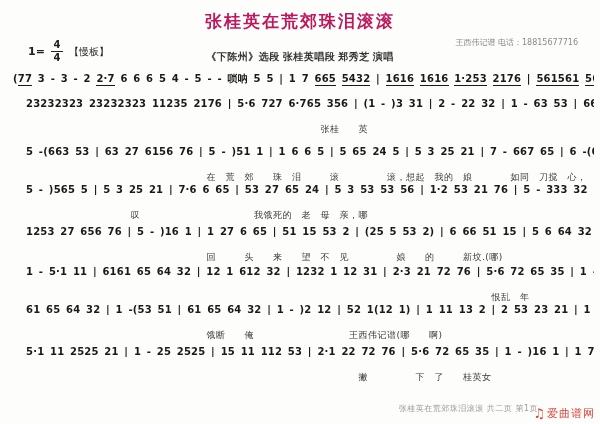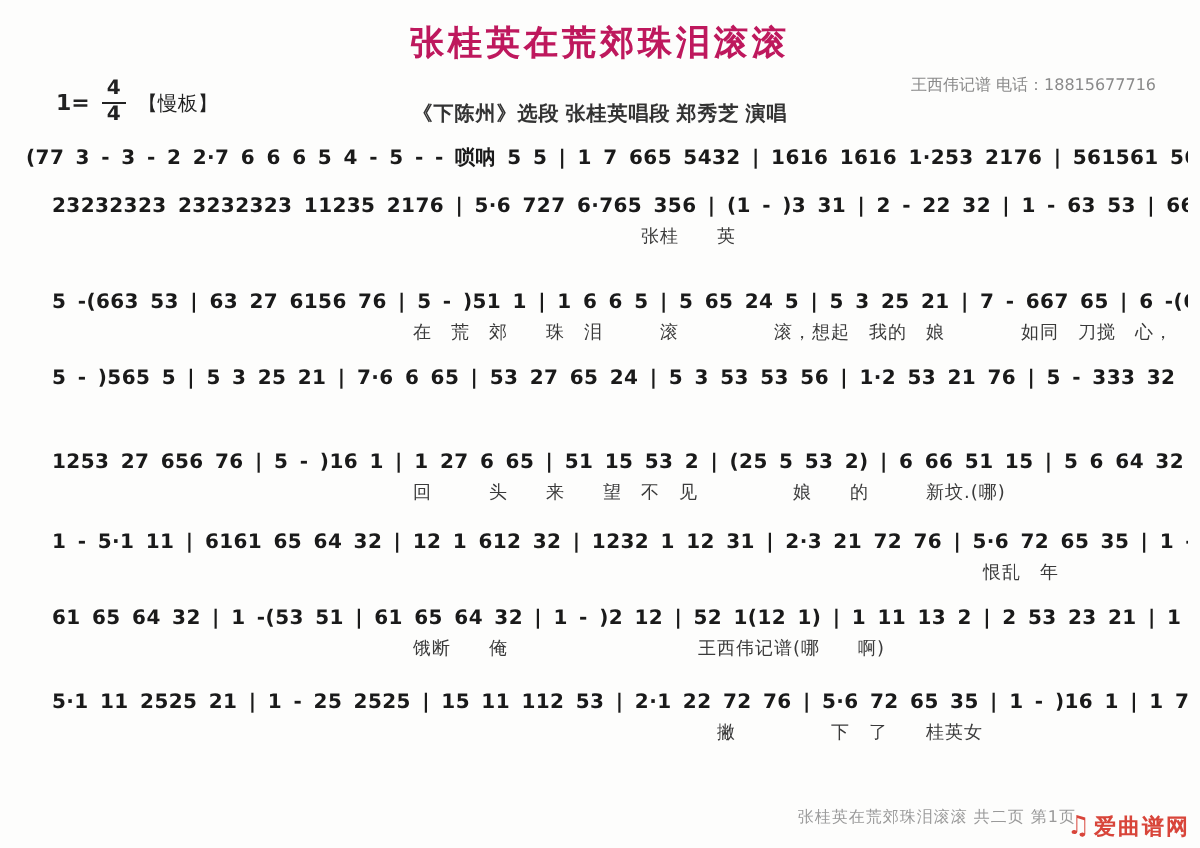--- a/index.html
+++ b/index.html
@@ -39,36 +39,36 @@
   
   .system{position:absolute;left:26px;right:6px;}
   .system.first{left:13px;}
   .jp{
     font-size:10px;font-weight:bold;white-space:nowrap;
     letter-spacing:0.2px;word-spacing:2px;color:#1a1a1a;
     overflow:hidden;
   }
   .beam{border-bottom:1.5px solid currentColor;padding-bottom:1px;}
   .lyr{
-    font-size:9px;color:#3a3a3a;white-space:pre;margin-top:3px;
+    font-size:9px;color:#3a3a3a;white-space:pre;margin-top:14px;
     letter-spacing:0.5px;overflow:hidden;
   }
   .sys1{top:72px;}  .sys2{top:98px;}  .sys3{top:146px;} .sys4{top:184px;}
   .sys5{top:226px;} .sys6{top:266px;} .sys7{top:304px;} .sys8{top:346px;}
   
   .page-info{
     position:absolute;right:62px;bottom:10px;
     font-size:8px;color:#9a9a9a;letter-spacing:0.5px;
   }
   .watermark{
     position:absolute;right:5px;bottom:3px;
     display:flex;align-items:center;gap:2px;
   }
   .wm-icon{font-size:13px;line-height:1;}
-  .wm-text{font-size:11px;font-weight:bold;letter-spacing:1px;}
+  .wm-text{font-size:11px;font-weight:normal;letter-spacing:1px;}
 </style>
 </head>
 <body>
 
 <div class="page">
 
   <div class="title">张桂英在荒郊珠泪滚滚</div>
 
   <div class="keysig">
     <span>1=</span>
@@ -92,20 +92,21 @@
   <div class="system sys2">
     <div class="jp"><span class="beam">23232323</span> <span class="beam">23232323</span> <span class="beam">11235</span> <span class="beam">2176</span> | <span class="beam">5·6</span> <span class="beam">727</span> <span class="beam">6·765</span> <span class="beam">356</span> | (1 - )3 <span class="beam">31</span> | 2 - <span class="beam">22</span> <span class="beam">32</span> | 1 - <span class="beam">63</span> <span class="beam">53</span> | <span class="beam">663</span>    |</div>
     <div class="lyr">　　　　　　　　　　　　　　　　　　　　　　　　　　　　　　　张桂　　英</div>
   </div>
   <div class="system sys3">
     <div class="jp">5 -(<span class="beam">663</span> <span class="beam">53</span> | <span class="beam">63</span> <span class="beam">27</span> <span class="beam">6156</span> <span class="beam">76</span> | 5 - )<span class="beam">51</span> 1 | 1 6 6 5 | 5 <span class="beam">65</span> <span class="beam">24</span> 5 | 5 3 <span class="beam">25</span> <span class="beam">21</span> | 7 - <span class="beam">667</span> <span class="beam">65</span> | 6 -(<span class="beam">667</span>  | 6 - )  | 5 -(  |</div>
     <div class="lyr">　　　　　　　　　　　　　　　　　　　在　荒　郊　　珠　泪　　　滚　　　　　滚，想起　我的　娘　　　　如同　刀搅　心，</div>
   </div>
   <div class="system sys4">
     <div class="jp">5 - )<span class="beam">565</span> 5 | 5 3 <span class="beam">25</span> <span class="beam">21</span> | <span class="beam">7·6</span> 6 <span class="beam">65</span> | <span class="beam">53</span> <span class="beam">27</span> <span class="beam">65</span> <span class="beam">24</span> | 5 3 <span class="beam">53</span> <span class="beam">53</span> <span class="beam">56</span> | <span class="beam">1·2</span> <span class="beam">53</span> <span class="beam">21</span> <span class="beam">76</span> | 5 - <span class="beam">333</span> <span class="beam">32</span> | 3 -   |    |</div>
+    <div class="lyr">　　　　　　　　　　　叹　　　　　　　　　　　　我饿死的　老　母　亲，哪</div>
   </div>
   <div class="system sys5">
     <div class="jp"><span class="beam">1253</span> <span class="beam">27</span> <span class="beam">656</span> <span class="beam">76</span> | 5 - )<span class="beam">16</span> 1 | 1 <span class="beam">27</span> 6 <span class="beam">65</span> | <span class="beam">51</span> <span class="beam">15</span> <span class="beam">53</span> 2 | (<span class="beam">25</span> 5 <span class="beam">53</span> 2) | 6 <span class="beam">66</span> <span class="beam">51</span> <span class="beam">15</span> | 5 6 <span class="beam">64</span> <span class="beam">32</span> | 1 6    |     |</div>
     <div class="lyr">　　　　　　　　　　　　　　　　　　　回　　　头　　来　　望　不　见　　　　　娘　　的　　　新坟.(哪)</div>
   </div>
   <div class="system sys6">
     <div class="jp">1 - <span class="beam">5·1</span> <span class="beam">11</span> | <span class="beam">6161</span> <span class="beam">65</span> <span class="beam">64</span> <span class="beam">32</span> | <span class="beam">12</span> 1 <span class="beam">612</span> <span class="beam">32</span> | <span class="beam">1232</span> 1 <span class="beam">12</span> <span class="beam">31</span> | <span class="beam">2·3</span> <span class="beam">21</span> <span class="beam">72</span> <span class="beam">76</span> | <span class="beam">5·6</span> <span class="beam">72</span> <span class="beam">65</span> <span class="beam">35</span> | 1 - )1 1 |   5  | 2 -   |</div>
     <div class="lyr">　　　　　　　　　　　　　　　　　　　　　　　　　　　　　　　　　　　　　　　　　　　　　　　　　恨乱　年</div>
   </div>
   <div class="system sys7">

